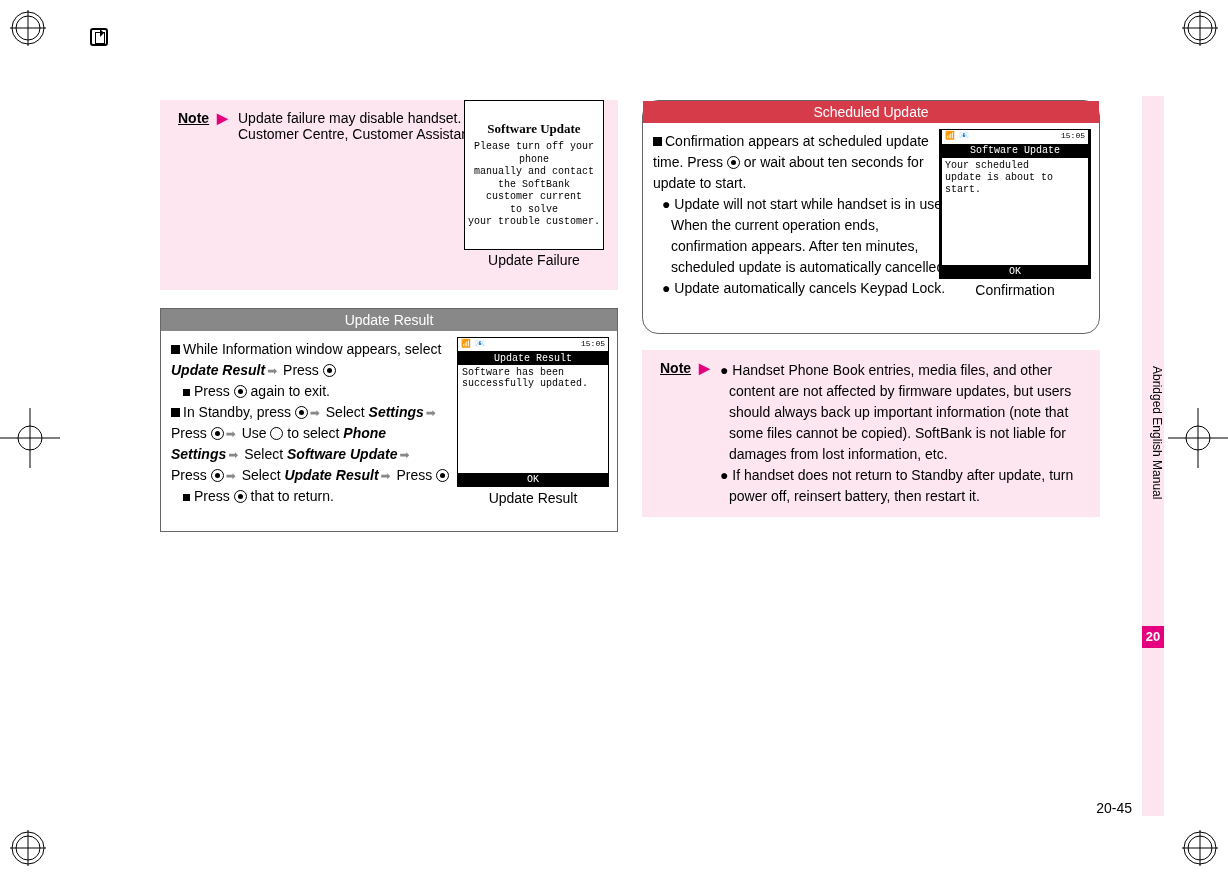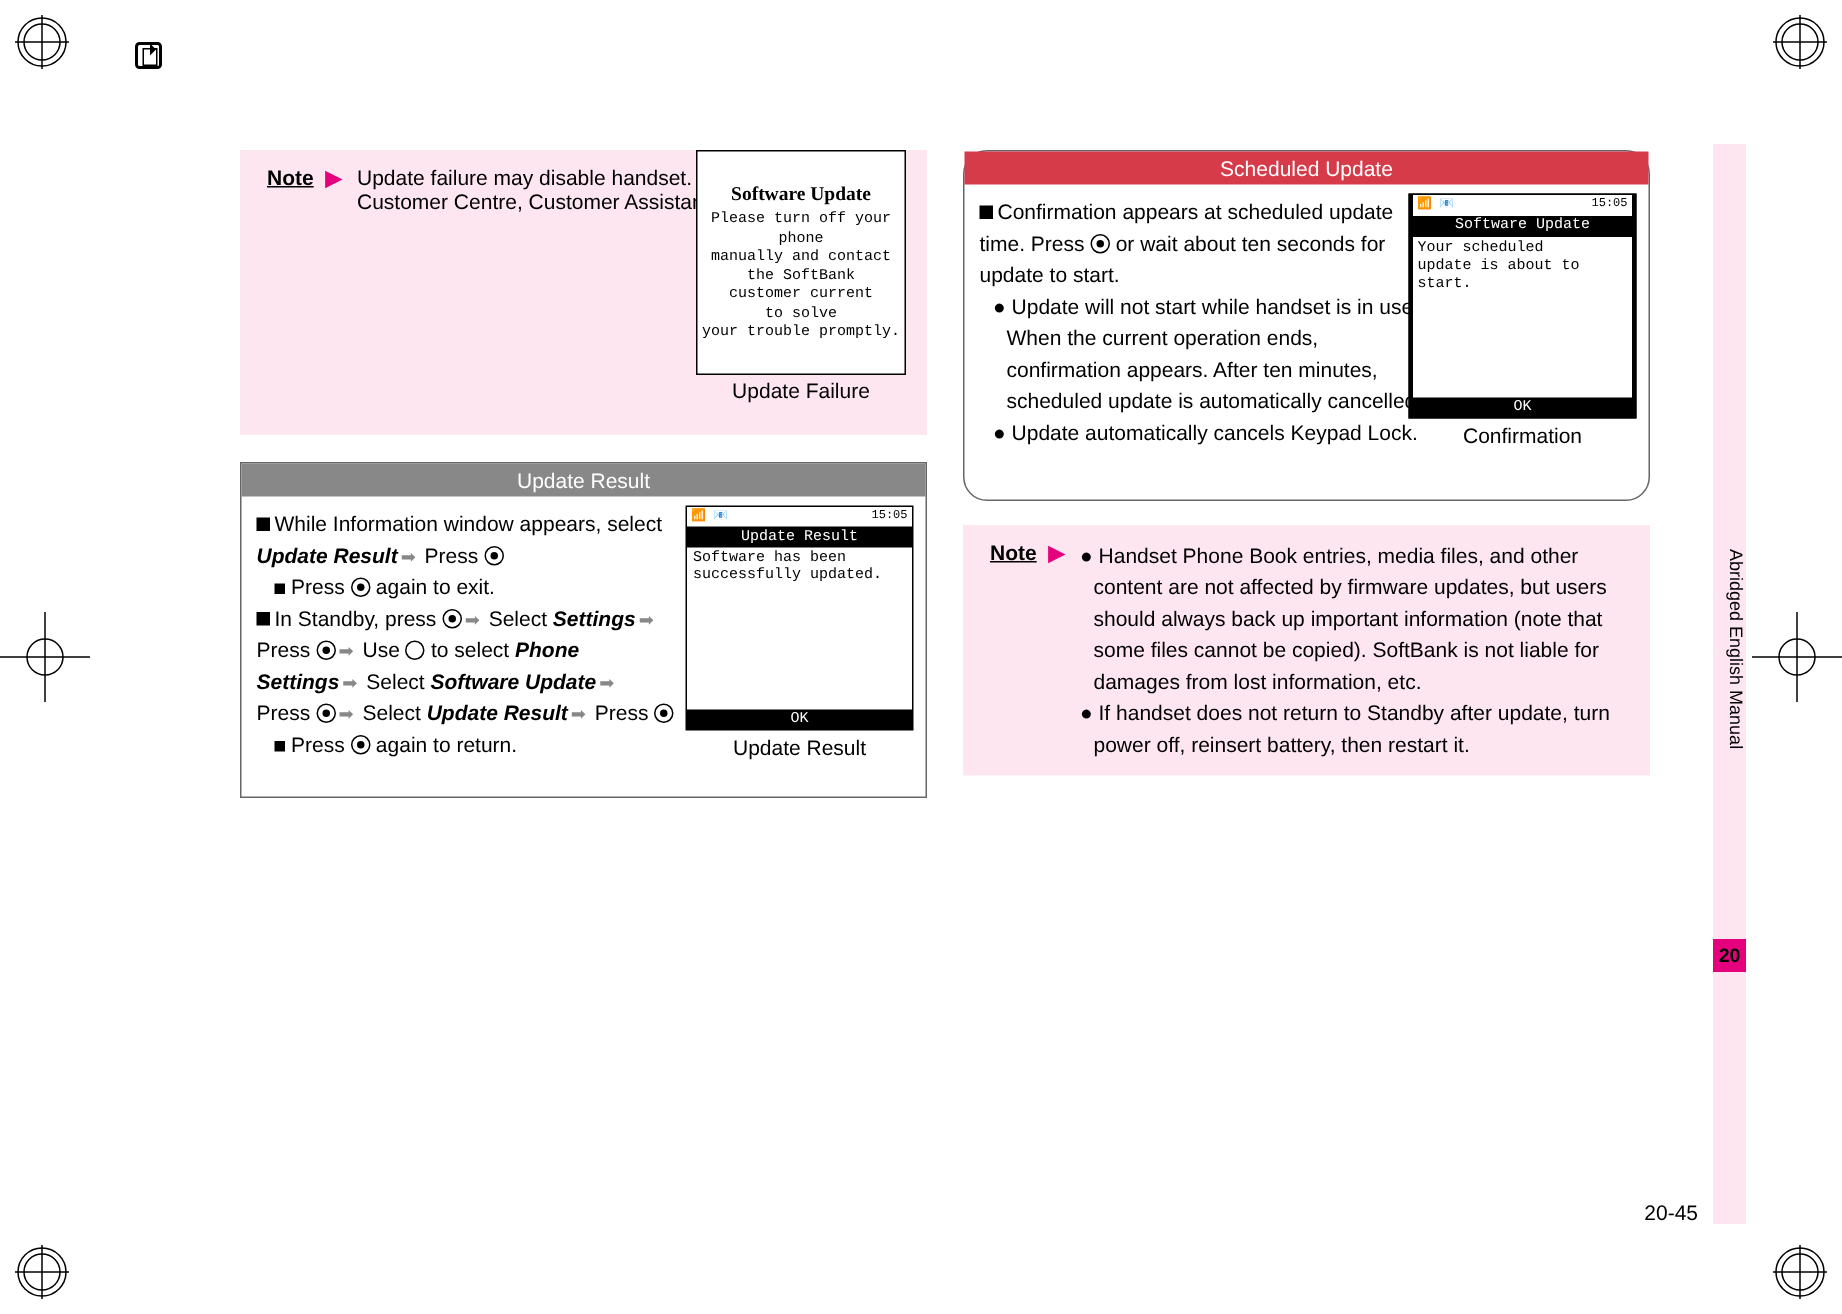--- a/index.html
+++ b/index.html
@@ -190,21 +190,21 @@
     writing-mode: vertical-rl;
     font-size: 12px;
     color:#000;
     text-align:center;
   }
   .side-num {
     position:absolute;
     top: 530px;
     width:22px; height:22px;
     background:#E5007E;
-    color:#000000;
+    color:#ffffff;
     font-size:13px; font-weight:bold;
     text-align:center;
     line-height:22px;
   }
   .page-num {
     position:absolute;
     bottom: 60px;
     right: 96px;
     font-size: 14px;
   }
@@ -280,41 +280,41 @@
       </div>
     </div>
     <div class="fig-box">
       <div class="phone-screen" style="height:150px; display:flex; flex-direction:column; justify-content:center;">
         <div class="title-bar">Software Update</div>
         <div>Please turn off your phone</div>
         <div>manually and contact</div>
         <div>the SoftBank</div>
         <div>customer current</div>
         <div>to solve</div>
-        <div>your trouble promptly.</div>
+        <div>your trouble customer.</div>
       </div>
       <div class="fig-caption">Update Failure</div>
     </div>
   </div>
 
   <div class="section-box">
     <div class="section-heading">Update Result</div>
     <div class="section-content" style="min-height:200px;">
       <div class="section-text">
         <div>
           <span class="blk"></span><span>While Information window appears, select </span><b><em>Update Result</em></b><span class="arrow-sm">➡</span><span> Press </span><span class="key-btn"><span class="inner-dot"></span></span>
         </div>
         <div>
           <span class="sub-blk"></span><span>Press </span><span class="key-btn"><span class="inner-dot"></span></span><span> again to exit.</span>
         </div>
         <div>
           <span class="blk"></span><span>In Standby, press </span><span class="key-btn"><span class="inner-dot"></span></span><span class="arrow-sm">➡</span><span> Select </span><b><em>Settings</em></b><span class="arrow-sm">➡</span><span> Press </span><span class="key-btn"><span class="inner-dot"></span></span><span class="arrow-sm">➡</span><span> Use </span><span class="key-dir"></span><span> to select </span><b><em>Phone Settings</em></b><span class="arrow-sm">➡</span><span> Select </span><b><em>Software Update</em></b><span class="arrow-sm">➡</span><span> Press </span><span class="key-btn"><span class="inner-dot"></span></span><span class="arrow-sm">➡</span><span> Select </span><b><em>Update Result</em></b><span class="arrow-sm">➡</span><span> Press </span><span class="key-btn"><span class="inner-dot"></span></span>
         </div>
         <div>
-          <span class="sub-blk"></span><span>Press </span><span class="key-btn"><span class="inner-dot"></span></span><span> again to return.</span>
+          <span class="sub-blk"></span><span>Press </span><span class="key-btn"><span class="inner-dot"></span></span><span> that to return.</span>
         </div>
       </div>
       <div class="mini-phone">
         <div class="mini-lcd">
           <div class="status-row">
                   <span>📶 📧</span>
                   <span>15:05</span>
                 </div>
           <div class="lcd-title">Update Result</div>
           <div style="padding:2px 4px;font-size:10px;">

